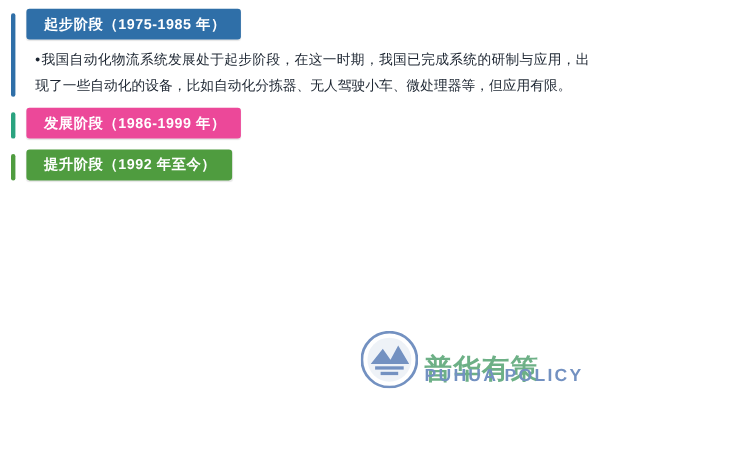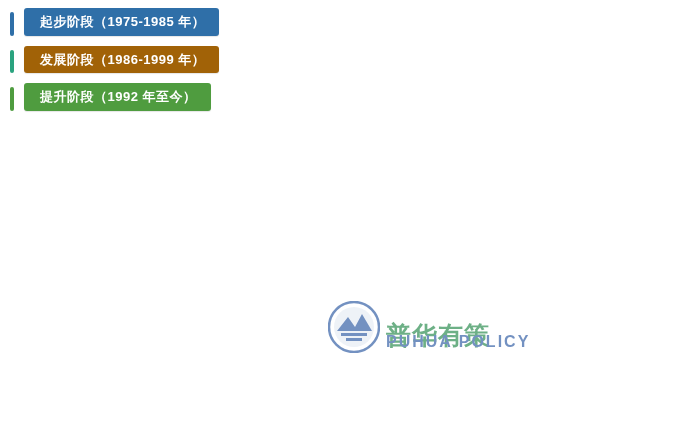--- a/index.html
+++ b/index.html
@@ -61,21 +61,21 @@
     position: relative;
   }
   .para .bullet {
     color: #1b2430;
     font-weight: bold;
     margin-right: 1px;
   }
   .sec1 .accent { background: #2f6fa8; }
   .sec1 .badge  { background: #2f6fa8; }
   .sec2 .accent { background: #2aa37f; }
-  .sec2 .badge  { background: #a16207; }
+  .sec2 .badge  { background: #ec4899; }
   .sec3 .accent { background: #4f9c3f; }
   .sec3 .badge  { background: #4f9c3f; }
 
   
   .watermark {
     position: absolute;
     right: 14px;
     bottom: 68px;
     width: 210px;
     height: 64px;
@@ -112,20 +112,23 @@
   }
 </style>
 </head>
 <body>
 
 <div class="page">
 
   <div class="section sec1">
     <div class="accent"></div>
     <div class="badge">起步阶段（1975-1985 年）</div>
+    <div class="body-wrap">
+      <p class="para"><span class="bullet">•</span><span>我国自动化物流系统发展处于起步阶段，在这一时期，我国已完成系统的研制与应用，出现了一些自动化的设备，比如自动化分拣器、无人驾驶小车、微处理器等，但应用有限。</span></p>
+    </div>
   </div>
 
   <div class="section sec2">
     <div class="accent"></div>
     <div class="badge">发展阶段（1986-1999 年）</div>
   </div>
 
   <div class="section sec3">
     <div class="accent"></div>
     <div class="badge">提升阶段（1992 年至今）</div>

